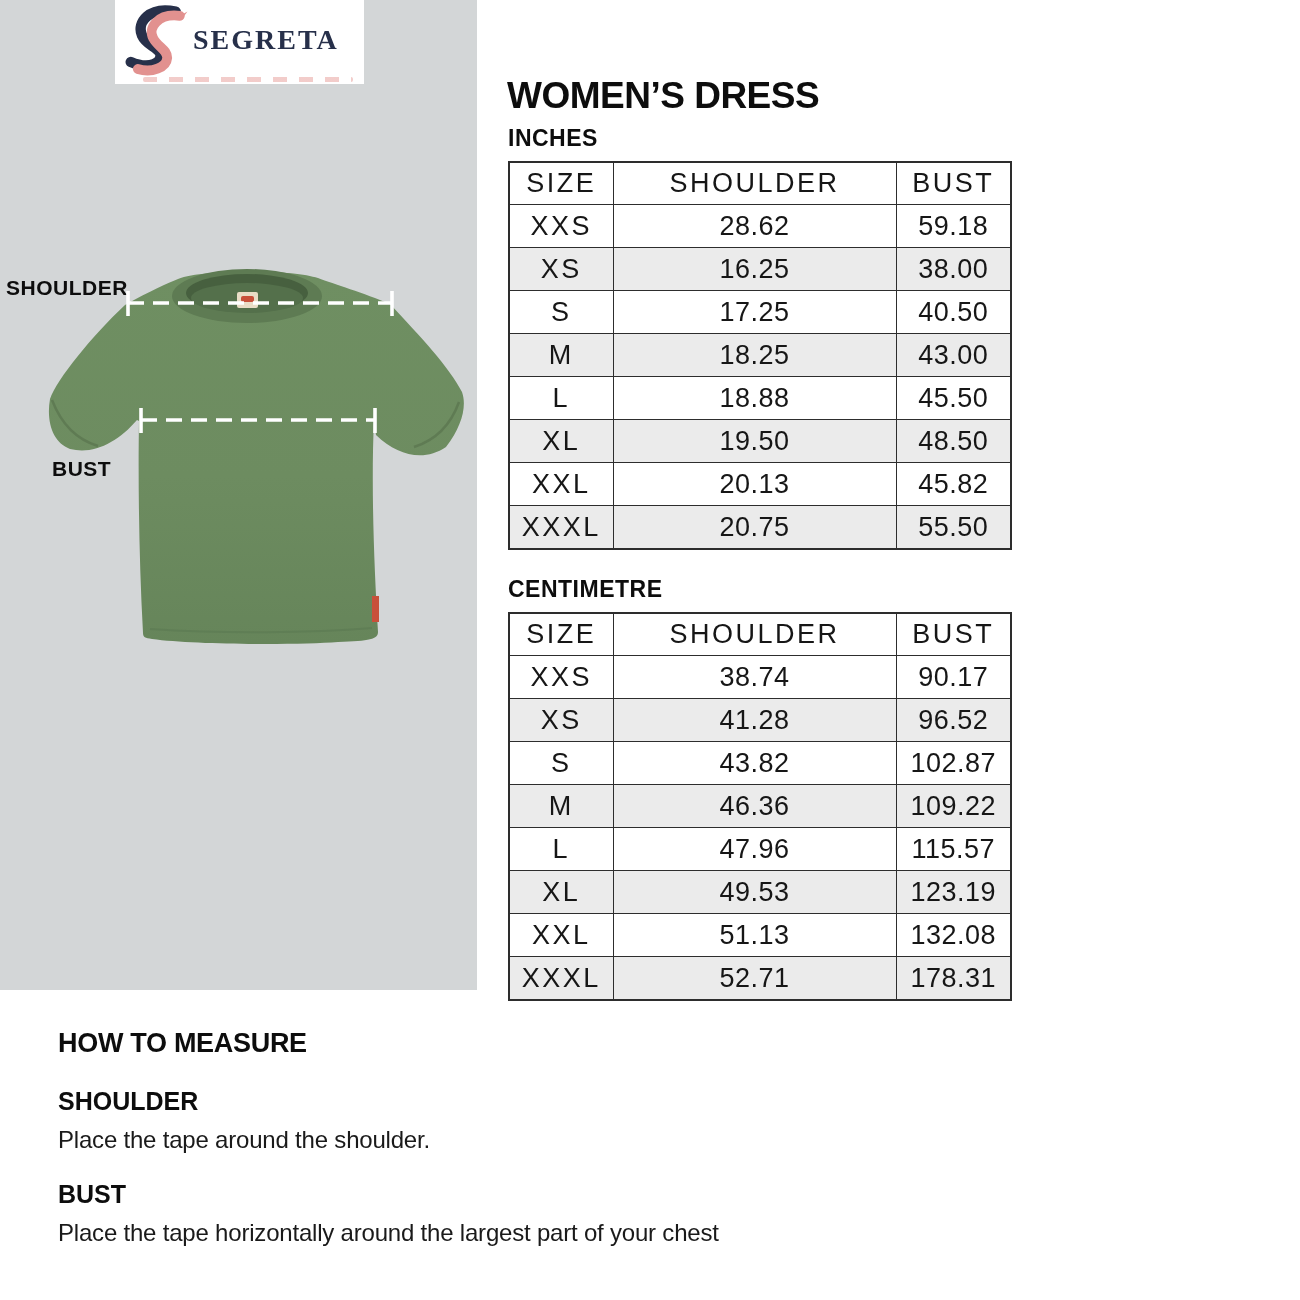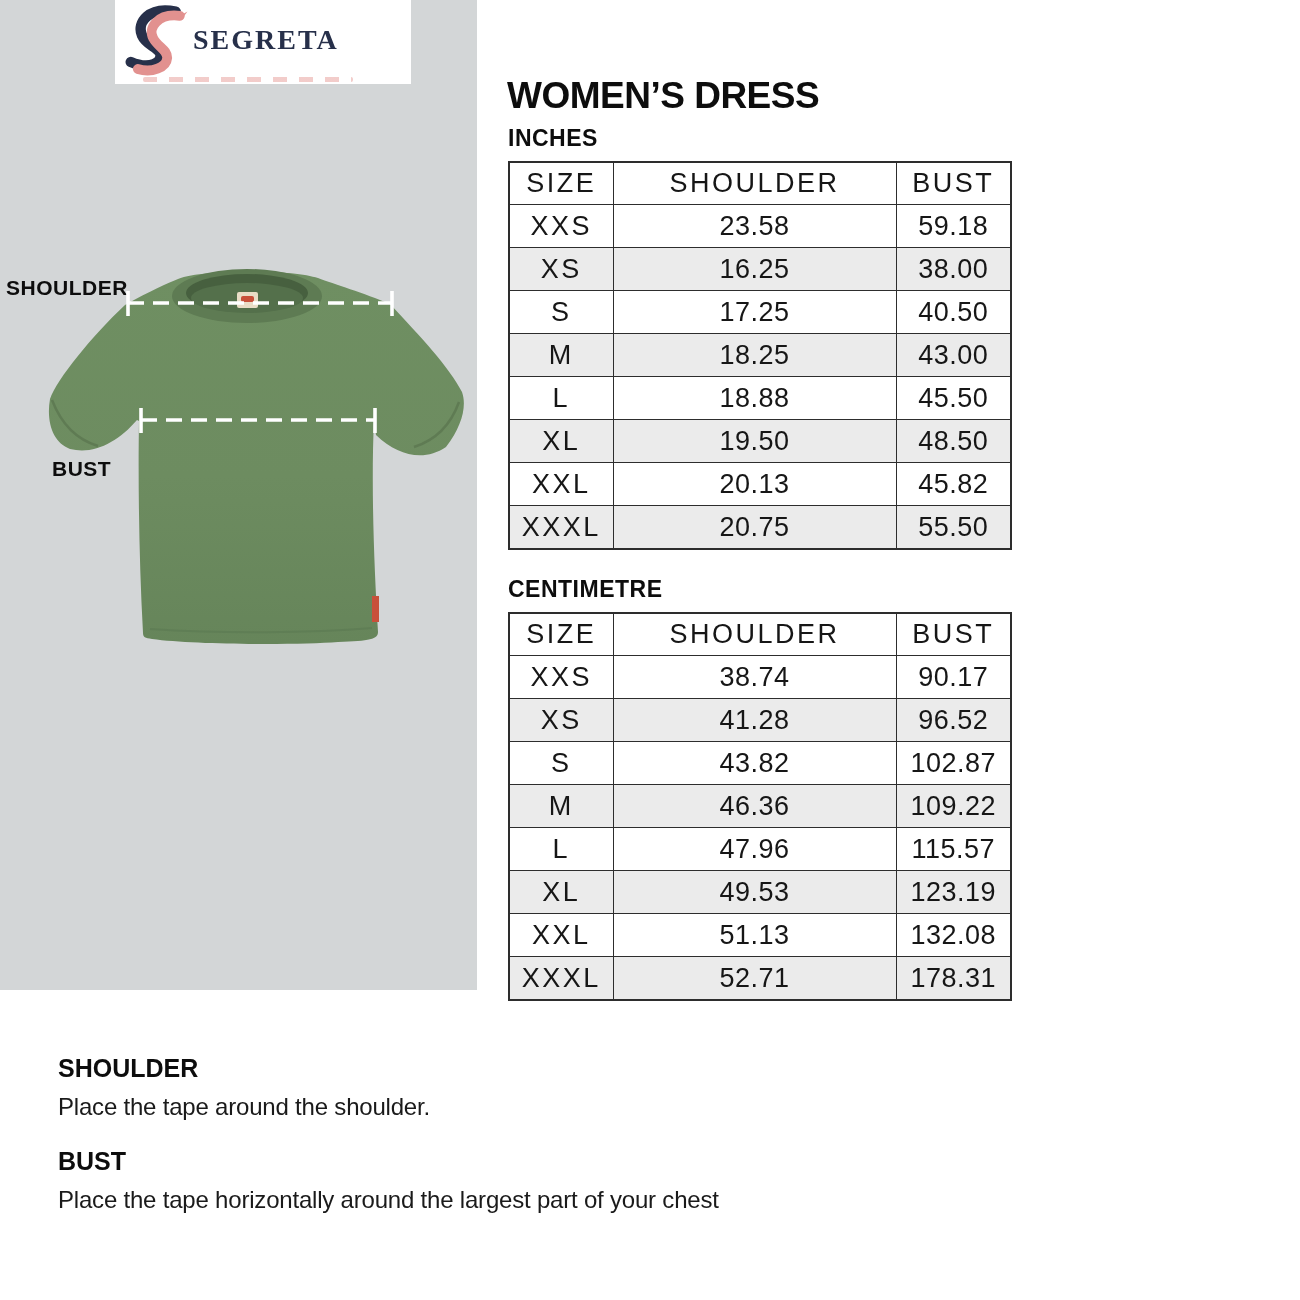--- a/index.html
+++ b/index.html
@@ -5,21 +5,21 @@
   html,body{margin:0;padding:0;}
   body{
     width:1300px;height:1300px;position:relative;background:#ffffff;
     font-family:"Liberation Sans", sans-serif;color:#121212;
     -webkit-font-smoothing:antialiased;overflow:hidden;
   }
   .canvas{position:absolute;inset:0;width:1300px;height:1300px;}
 
   
   .left-panel{position:absolute;left:0;top:0;width:477px;height:990px;background:#d3d6d7;}
-  .logo-box{position:absolute;left:115px;top:0;width:296px;height:84px;background:#ffffff;}
+  .logo-box{position:absolute;left:115px;top:0;width:249px;height:84px;background:#ffffff;}
   .logo-mark{position:absolute;left:6px;top:4px;width:70px;height:74px;}
   .logo-text{
     position:absolute;left:78px;top:24px;font-family:"Liberation Serif", serif;
     font-size:28px;letter-spacing:2px;color:#27304a;font-weight:600;
   }
   .logo-remnant{
     position:absolute;left:28px;bottom:2px;width:210px;height:5px;opacity:.55;
     background:repeating-linear-gradient(90deg,#e8a39f 0 14px,transparent 14px 26px);
     border-radius:2px;
   }
@@ -157,21 +157,21 @@
     <thead>
         <tr>
           <th>SIZE</th>
           <th>SHOULDER</th>
           <th>BUST</th>
         </tr>
       </thead>
     <tbody>
         <tr>
           <td class="size-col">XXS</td>
-          <td>23.58</td>
+          <td>28.62</td>
           <td>59.18</td>
         </tr>
         <tr>
           <td class="size-col">XS</td>
           <td>16.25</td>
           <td>38.00</td>
         </tr>
         <tr>
           <td class="size-col">S</td>
           <td>17.25</td>
@@ -257,20 +257,21 @@
         </tr>
         <tr>
           <td class="size-col">XXXL</td>
           <td>52.71</td>
           <td>178.31</td>
         </tr>
       </tbody>
   </table>
 
   <div class="howto">
+    <h2 class="howto-title">HOW TO MEASURE</h2>
 
     <h3 class="howto-sub">SHOULDER</h3>
     <p class="howto-text">Place the tape around the shoulder.</p>
 
     <h3 class="howto-sub">BUST</h3>
     <p class="howto-text">Place the tape horizontally around the largest part of your chest</p>
   </div>
 
 </div>
 

